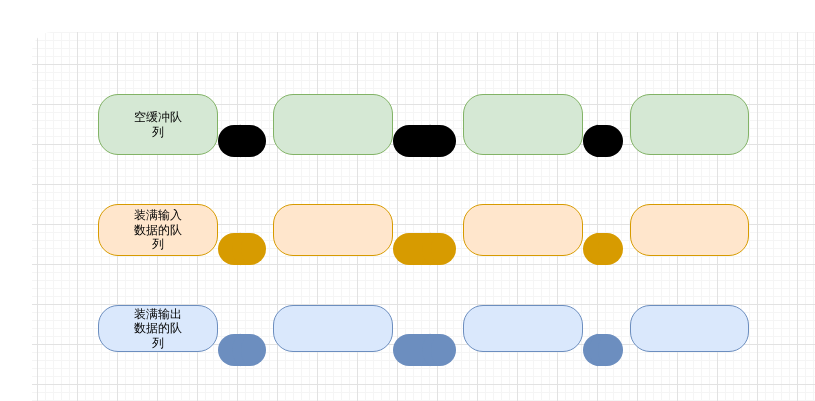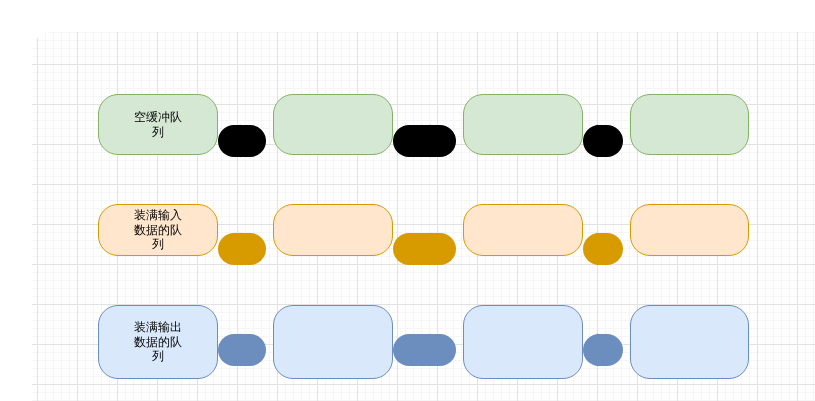--- a/index.html
+++ b/index.html
@@ -28,21 +28,21 @@
     text-align: center;
   }
   
   .c0 { left: 66px;  width: 120px; }
   .c1 { left: 241px; width: 120px; }
   .c2 { left: 431px; width: 120px; }
   .c3 { left: 598px; width: 119px; }
   
   .row-green  .box { top: 62px;  height: 61px; background: #d5e8d4; border: 1px solid #82b366; }
   .row-orange .box { top: 172px; height: 52px; background: #ffe6cc; border: 1px solid #d79b00; }
-  .row-blue   .box { top: 273px; height: 74px; background: #dae8fc; border: 1px solid #6c8ebf; }
+  .row-blue   .box { top: 273px; height: 47px; background: #dae8fc; border: 1px solid #6c8ebf; }
   
   .arrow { position: absolute; height: 9px; }
   .a0 { left: 186px; width: 55px; }
   .a1 { left: 361px; width: 70px; }
   .a2 { left: 551px; width: 47px; }
   .row-green  .arrow { top: 89px;  }
   .row-orange .arrow { top: 197px; }
   .row-blue   .arrow { top: 298px; }
   .shaft {
     position: absolute; left: 0; right: 7px; top: 3.7px; height: 1.5px;

